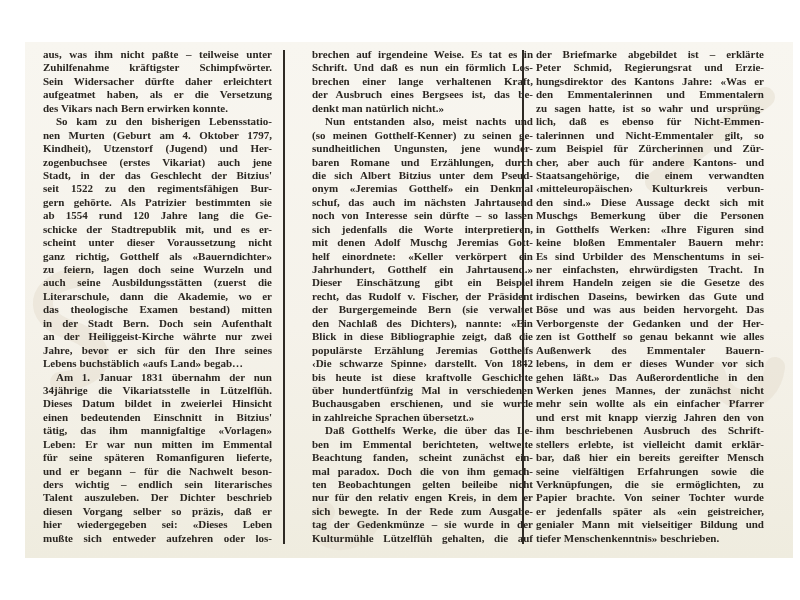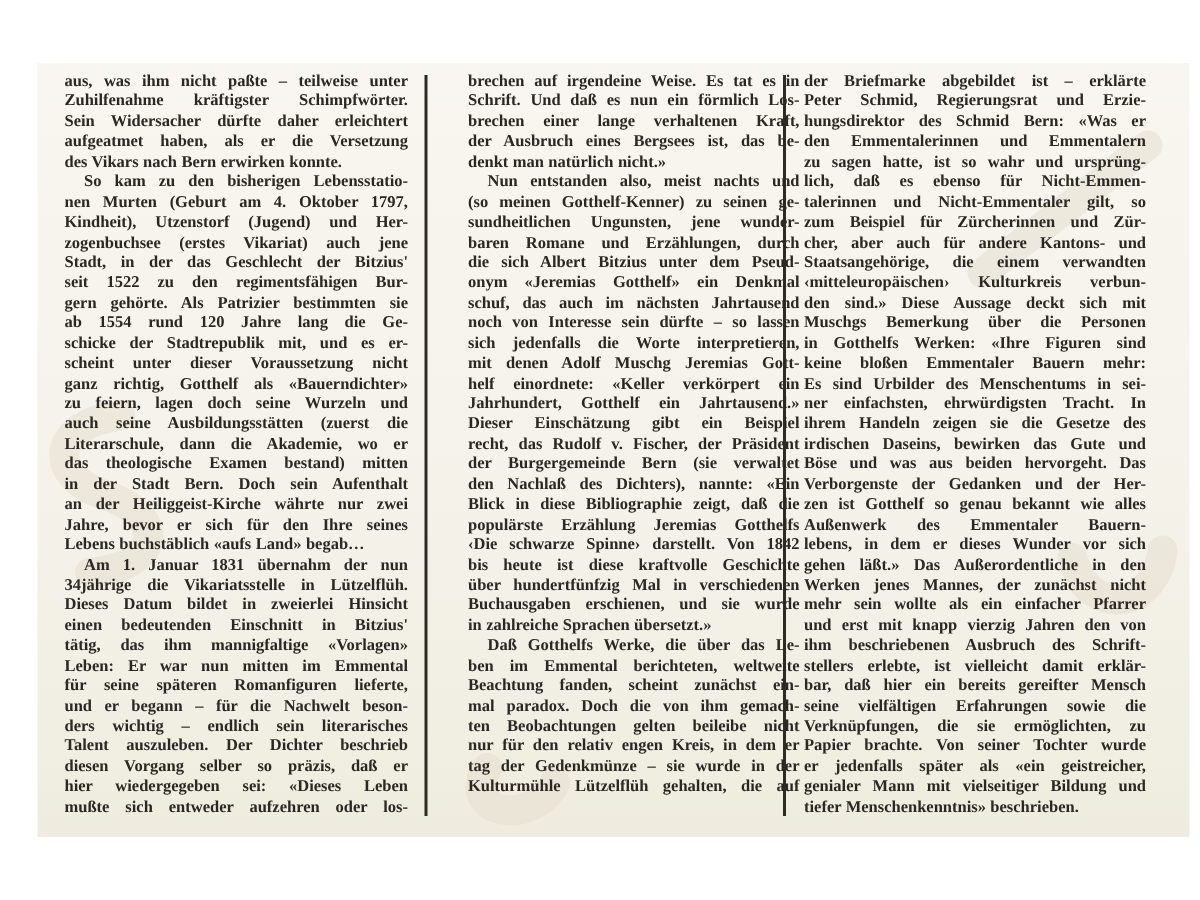--- a/index.html
+++ b/index.html
@@ -119,27 +119,28 @@
       <div class="ln">bis heute ist diese kraftvolle Geschichte</div>
       <div class="ln">über hundertfünfzig Mal in verschiedenen</div>
       <div class="ln">Buchausgaben erschienen, und sie wurde</div>
       <div class="ln end">in zahlreiche Sprachen übersetzt.»</div>
       <div class="ln in">Daß Gotthelfs Werke, die über das Le-</div>
       <div class="ln">ben im Emmental berichteten, weltweite</div>
       <div class="ln">Beachtung fanden, scheint zunächst ein-</div>
       <div class="ln">mal paradox. Doch die von ihm gemach-</div>
       <div class="ln">ten Beobachtungen gelten beileibe nicht</div>
       <div class="ln">nur für den relativ engen Kreis, in dem er</div>
+      <div class="ln">sich bewegte. In der Rede zum Ausgabe-</div>
       <div class="ln">tag der Gedenkmünze – sie wurde in der</div>
       <div class="ln">Kulturmühle Lützelflüh gehalten, die auf</div>
     </div>
   <div class="col col3">
       <div class="ln">der Briefmarke abgebildet ist – erklärte</div>
       <div class="ln">Peter Schmid, Regierungsrat und Erzie-</div>
-      <div class="ln">hungsdirektor des Schmid Bern: «Was er</div>
+      <div class="ln">hungsdirektor des Kantons Jahre: «Was er</div>
       <div class="ln">den Emmentalerinnen und Emmentalern</div>
       <div class="ln">zu sagen hatte, ist so wahr und ursprüng-</div>
       <div class="ln">lich, daß es ebenso für Nicht-Emmen-</div>
       <div class="ln">talerinnen und Nicht-Emmentaler gilt, so</div>
       <div class="ln">zum Beispiel für Zürcherinnen und Zür-</div>
       <div class="ln">cher, aber auch für andere Kantons- und</div>
       <div class="ln">Staatsangehörige, die einem verwandten</div>
       <div class="ln">‹mitteleuropäischen› Kulturkreis verbun-</div>
       <div class="ln">den sind.» Diese Aussage deckt sich mit</div>
       <div class="ln">Muschgs Bemerkung über die Personen</div>

